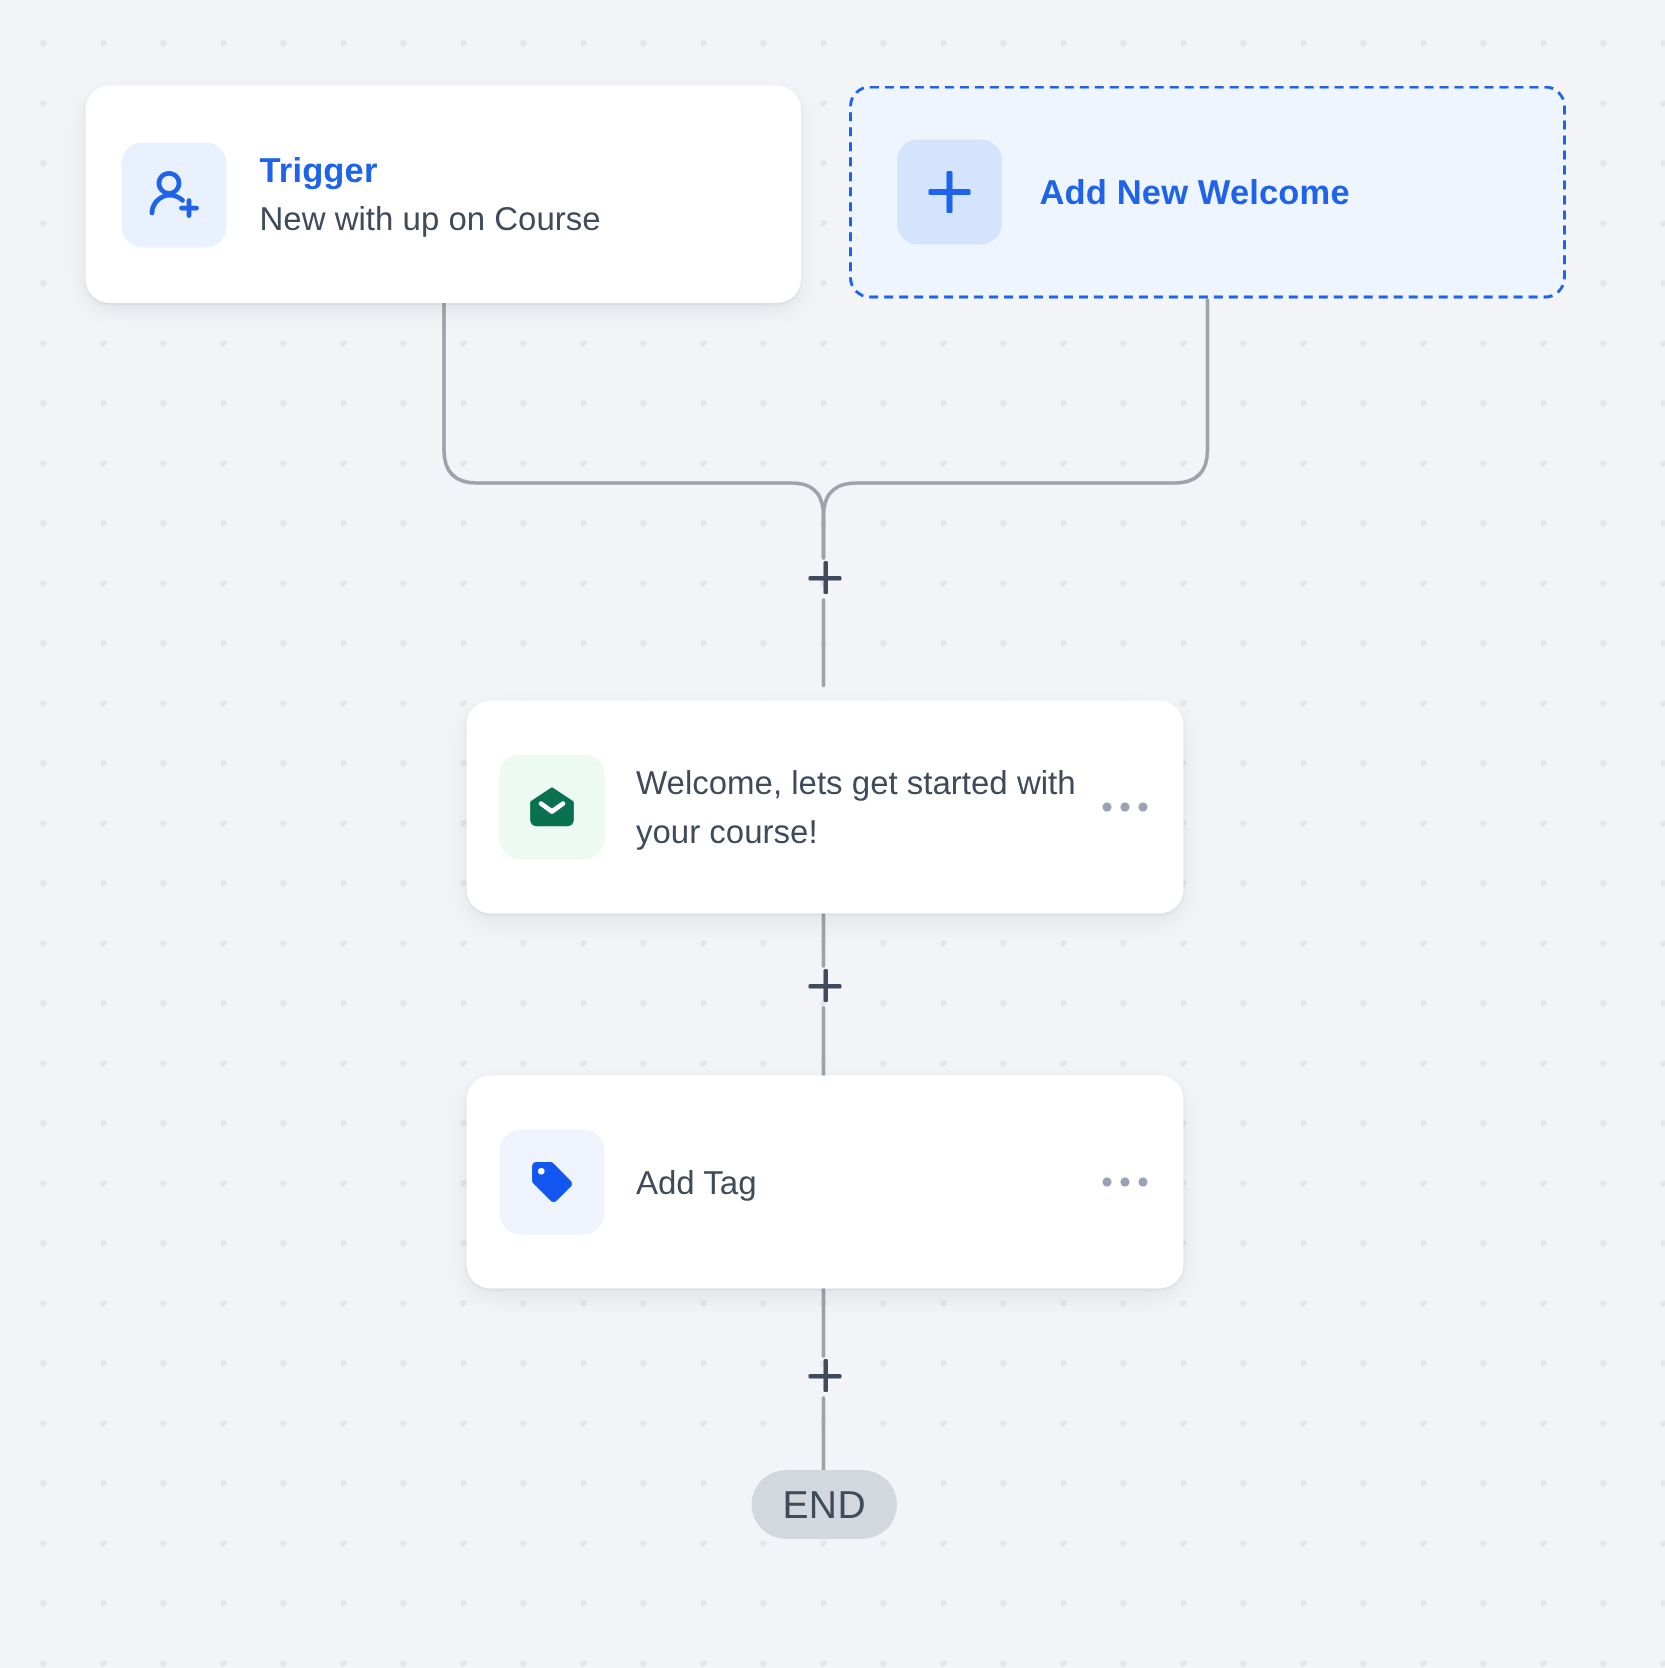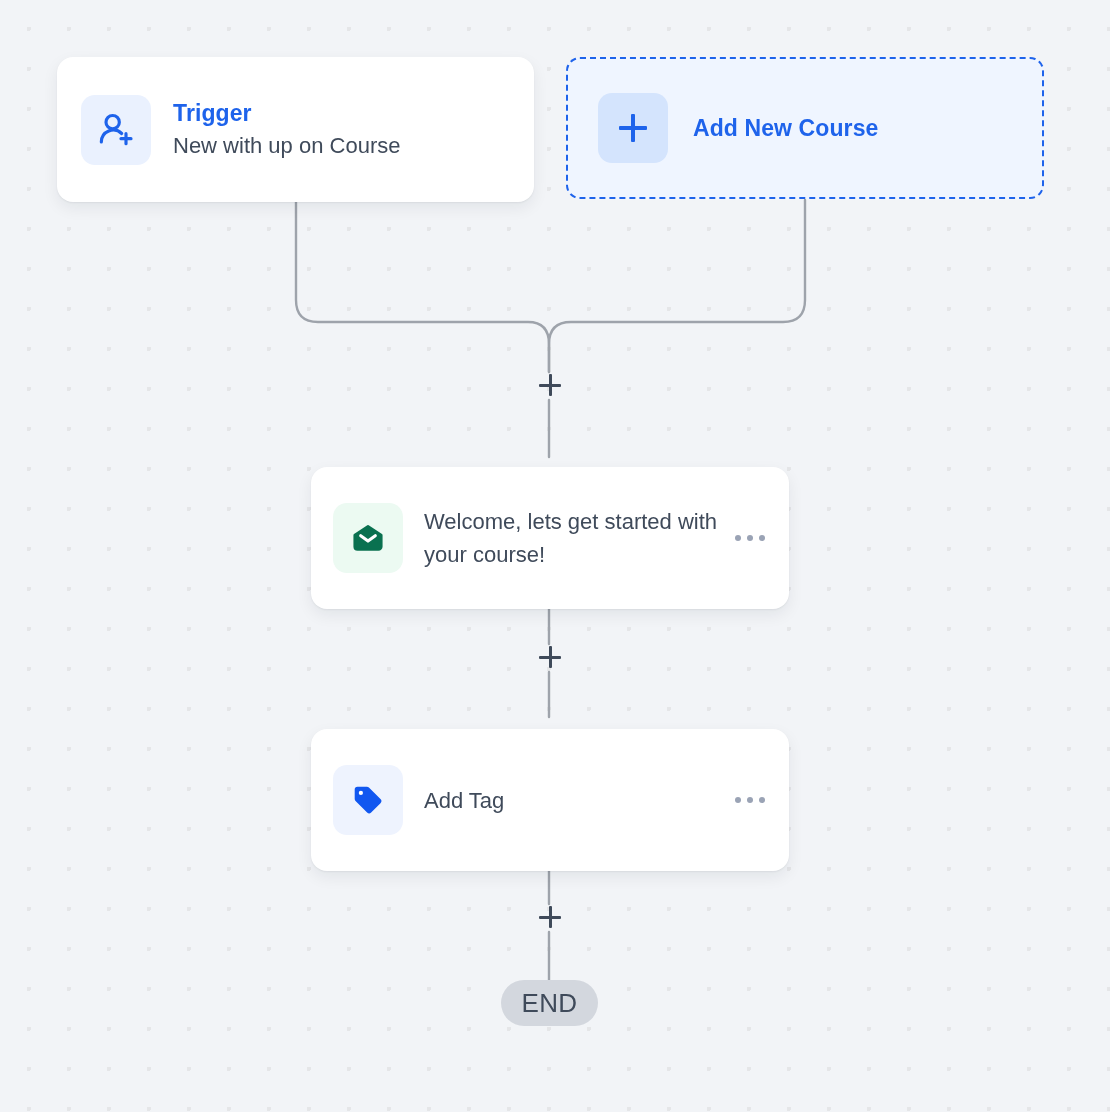--- a/index.html
+++ b/index.html
@@ -133,21 +133,20 @@
     height: 142px;
     padding: 0 22px;
     margin-top: 10px;
   }
   #tag-node {
     left: 311px;
     top: 717px;
     width: 478px;
     height: 142px;
     padding: 0 22px;
-    margin-top: 12px;
   }
   .node-label {
     flex: 1 1 auto;
     margin-left: 21px;
     color: #3f4a5a;
     font-size: 22px;
     line-height: 33px;
     padding-right: 10px;
   }
   .kebab {
@@ -238,21 +237,21 @@
     <div class="trigger-text">
       <div class="trigger-title">Trigger</div>
       <div class="trigger-sub">New with up on Course</div>
     </div>
   </div>
 
   <div id="add-trigger-node">
     <div class="icon-tile tile-blue-mid">
       <div class="plus-glyph"></div>
     </div>
-    <div class="add-trigger-label">Add New Course</div>
+    <div class="add-trigger-label">Add New Welcome</div>
   </div>
 
   <div class="edge-plus" id="plus-merge"></div>
 
   <div class="node" id="email-node">
     <div class="icon-tile tile-green">
       <svg width="38" height="38" viewBox="0 0 24 24" fill="none">
         <path d="M3.6 10.1 12 4.6l8.4 5.5v7.4a1.8 1.8 0 0 1-1.8 1.8H5.4a1.8 1.8 0 0 1-1.8-1.8z" fill="#0a7150" stroke="#0a7150" stroke-width="1.6" stroke-linejoin="round"></path>
         <path d="M7.4 10.6 12 13.9l4.6-3.3" fill="none" stroke="#ffffff" stroke-width="2" stroke-linecap="round" stroke-linejoin="round"></path>
       </svg>

